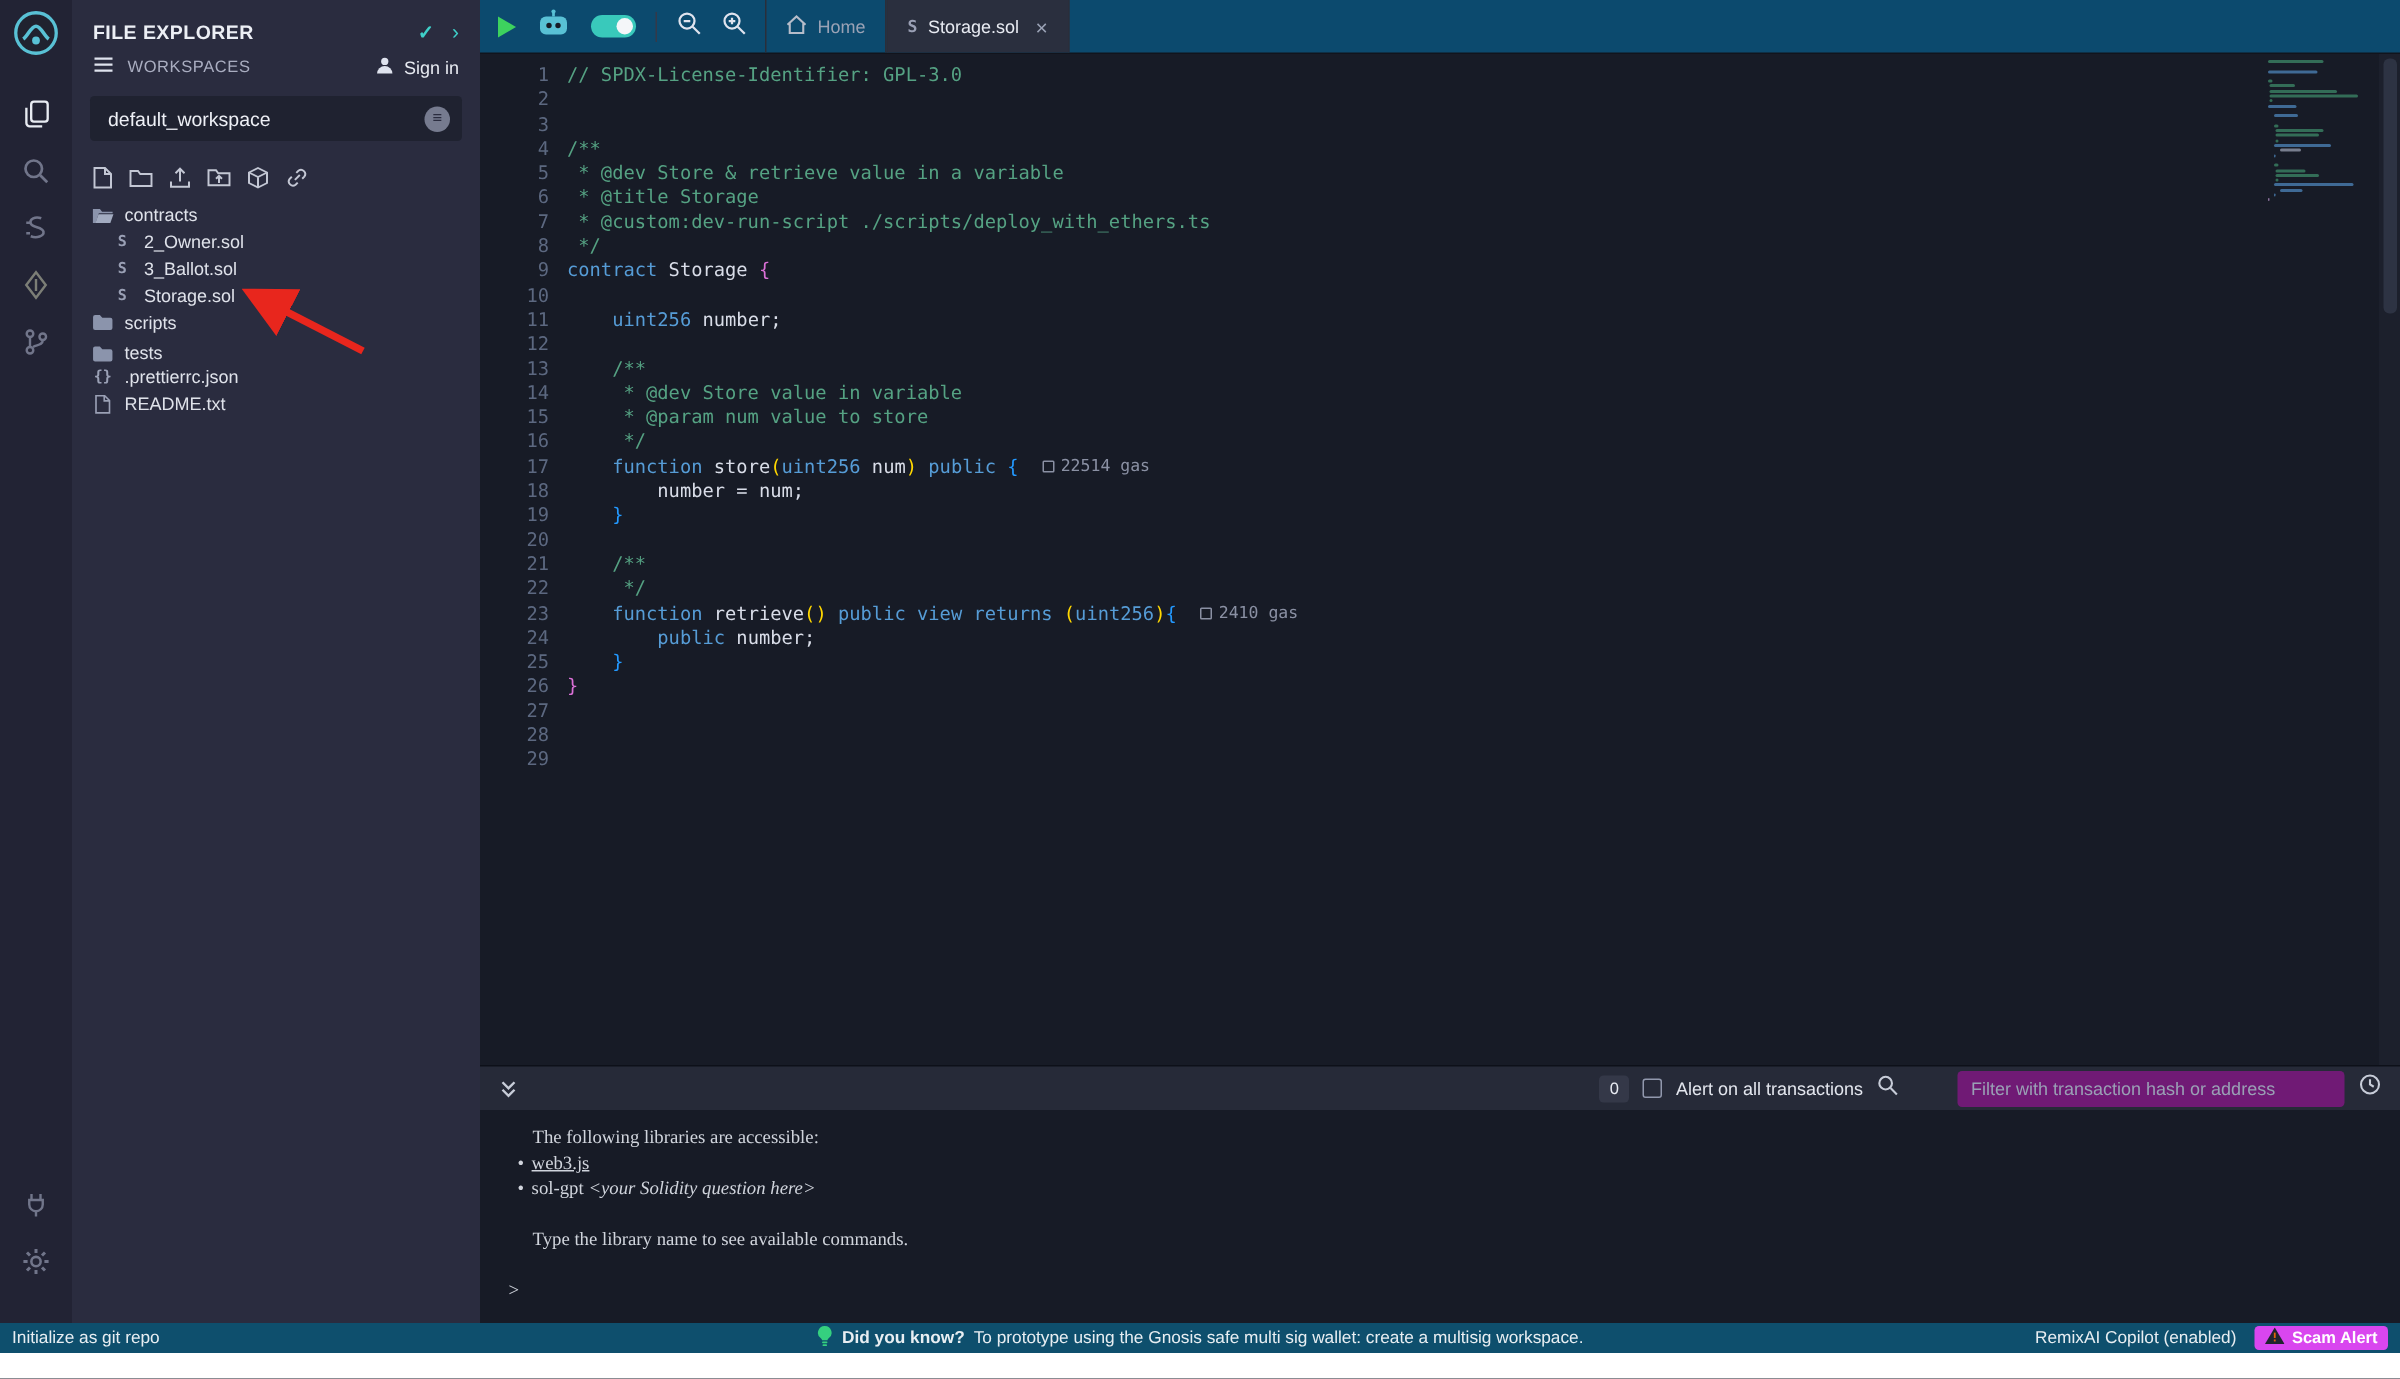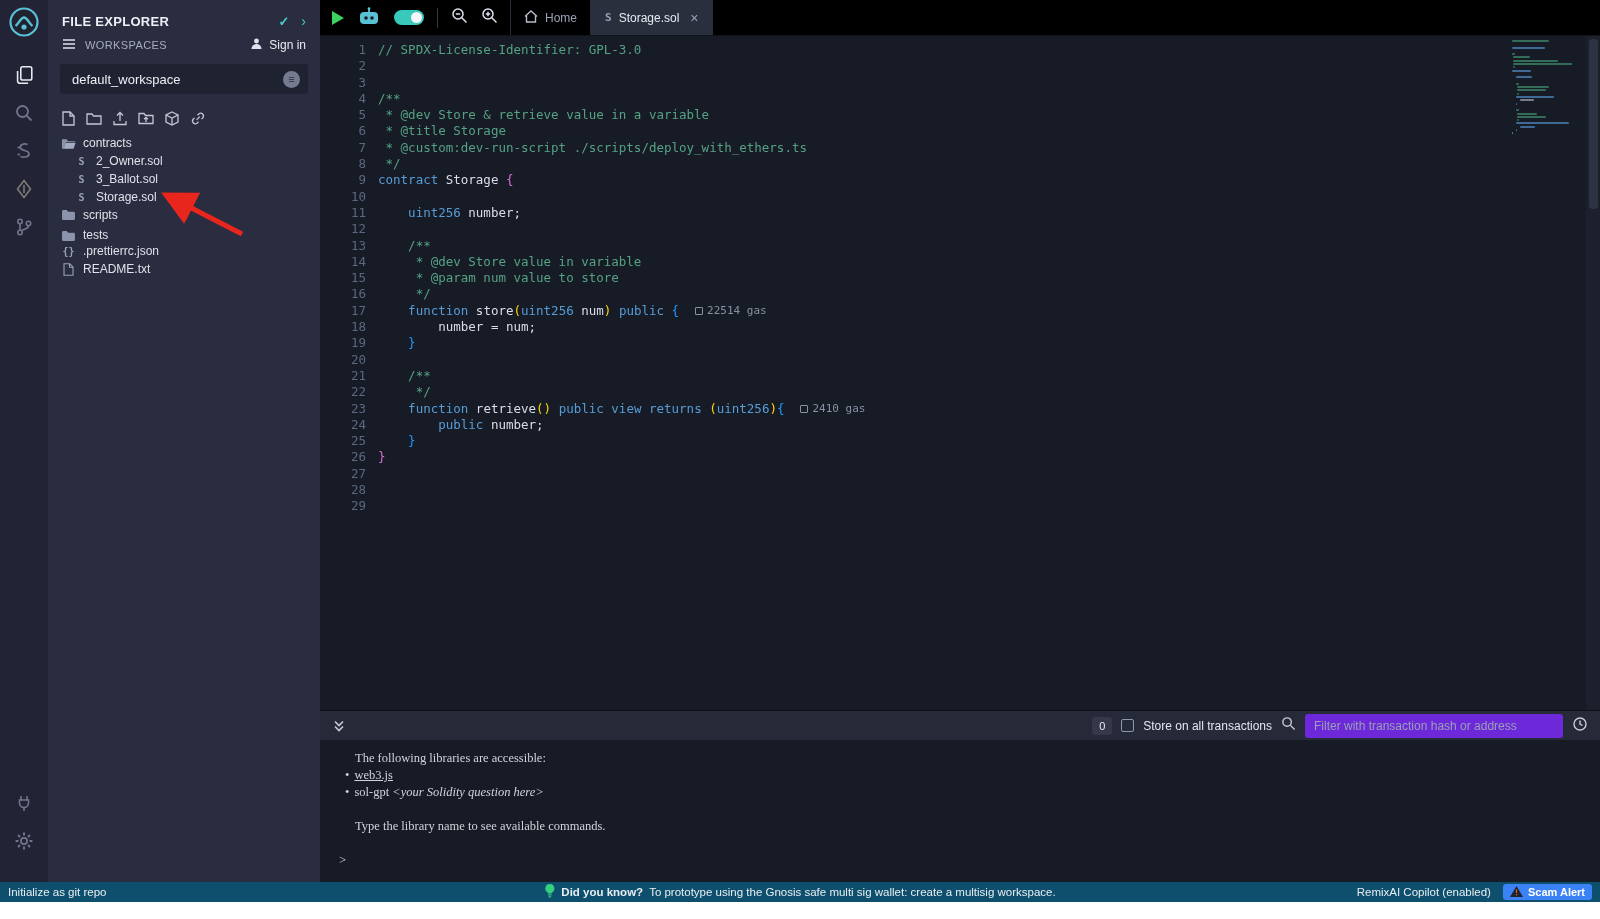--- a/index.html
+++ b/index.html
@@ -30,21 +30,21 @@
   .fp-toolbar { display:flex; align-items:center; gap:11px; padding:0 14px; height:24px; }
   .fp-toolbar .tbi { display:flex; align-items:center; cursor:pointer; }
   .file-tree { margin-top:4px; }
   .tree-item { display:flex; align-items:center; gap:7px; height:18px; font-size:12px; color:#dfe2ea; cursor:pointer; white-space:nowrap; }
   .tree-ic { display:inline-flex; width:15px; justify-content:center; }
   .tree-ic.glyph { font-weight:bold; color:#9aa0b5; font-size:10px; font-family:"DejaVu Sans Mono", monospace; }
   .annotation-arrow { position:absolute; left:108px; top:184px; pointer-events:none; z-index:5; }
 
   
   .main { grid-column:3; grid-row:1; display:flex; flex-direction:column; min-width:0; }
-  .tabbar { height:36px; background:#000000; border-bottom:1px solid #11141c; display:flex; align-items:stretch; }
+  .tabbar { height:36px; background:#0c4a6e; border-bottom:1px solid #11141c; display:flex; align-items:stretch; }
   .tb-left { display:flex; align-items:center; gap:13px; padding:0 12px; }
   .play { width:0; height:0; border-left:12px solid #3dd25e; border-top:7px solid transparent; border-bottom:7px solid transparent; cursor:pointer; }
   .toggle { width:30px; height:15px; border-radius:8px; background:#39c9bb; position:relative; cursor:pointer; display:inline-block; }
   .toggle .knob { position:absolute; right:2px; top:2px; width:11px; height:11px; border-radius:50%; background:#f4f6f9; }
   .tb-sep { width:1px; height:20px; background:#343949; }
   .tab { display:flex; align-items:center; gap:7px; padding:0 13px; font-size:12px; color:#9aa2b5; border-right:1px solid #2a2e3a; border-left:1px solid #2a2e3a; cursor:pointer; }
   .tab.active { background:#2a2f3e; color:#e8ebf2; }
   .sol-glyph { font-family:"DejaVu Sans Mono", monospace; font-weight:bold; font-size:11px; color:#9aa0b5; }
   .tab-close { margin-left:4px; color:#9aa2b5; font-size:14px; cursor:pointer; }
 
@@ -63,36 +63,36 @@
   .vscroll { position:absolute; right:0; top:0; bottom:0; width:14px; background:#1c202c; cursor:pointer; }
   .vthumb { margin:3px auto 0; width:9px; height:170px; background:#2d3343; border-radius:4px; }
 
   
   .term-header { height:30px; background:#262a38; border-top:1px solid #0d1019; display:flex; align-items:center; gap:9px; padding:0 12px; }
   .th-spacer { flex:1; }
   .term-expand { display:flex; cursor:pointer; }
   .tx-badge { min-width:20px; height:18px; background:#343848; border-radius:3px; color:#e8ebf2; font-size:11px; display:flex; align-items:center; justify-content:center; padding:0 5px; }
   .listen-cb { appearance:none; width:13px; height:13px; border:1px solid #9198ad; border-radius:2px; background:transparent; margin:0; cursor:pointer; }
   .listen-label { color:#e3e6ee; font-size:12px; }
-  .filter-input { width:258px; height:24px; background:#6d28d9; border:none; border-radius:3px; color:#e8ebf2; font-size:12px; padding:0 9px; outline:none; }
+  .filter-input { width:258px; height:24px; background:#701a75; border:none; border-radius:3px; color:#e8ebf2; font-size:12px; padding:0 9px; outline:none;margin-left:30px; }
   .filter-input::placeholder { color:#9aa0b5; }
   .term-body { height:142px; overflow:hidden; padding:10px 0 0 25px; font:12.5px/17px "DejaVu Sans Mono", monospace; color:#d0d4dc; }
   .term-line { min-height:17px; white-space:pre-wrap; padding-left:10px;font-family:Liberation Serif, serif; }
   .term-line.bulleted { padding-left:0; }
   .bullet { margin-right:5px; }
   .term-link { text-decoration:underline; cursor:pointer; }
   .term-italic { font-style:italic; }
   .term-prompt { margin-left:-16px; }
 
   
   .statusbar { grid-column:1/4; grid-row:2; background:#0e4f6d; color:#e8eef2; display:flex; align-items:center; padding:0 8px; font-size:11.5px; position:relative; }
   .sb-left { cursor:pointer; }
   .sb-center { position:absolute; left:50%; transform:translateX(-50%); display:flex; align-items:center; gap:6px; white-space:nowrap; }
   .sb-right { margin-left:auto; display:flex; align-items:center; gap:12px; }
-  .scam { background:#3b82f6; border-radius:3px; height:16px; display:flex; align-items:center; gap:5px; padding:0 7px; font-weight:bold; font-size:11px; cursor:pointer; color:#ffffff; }
+  .scam { background:#d946ef; border-radius:3px; height:16px; display:flex; align-items:center; gap:5px; padding:0 7px; font-weight:bold; font-size:11px; cursor:pointer; color:#ffffff; }
 </style>
 </head>
 <body>
 
 <div class="app">
 
   <nav class="iconbar">
     <div class="logo">
       <svg width="32" height="32" viewBox="0 0 32 32">
           <circle cx="16" cy="16" r="13.5" fill="#20222f" stroke="#59c1d5" stroke-width="2.2"></circle>
@@ -424,21 +424,21 @@
     <div class="term-header">
       <span class="term-expand">
           <svg width="14" height="14" viewBox="0 0 14 14" fill="none" stroke="#c7ccd8" stroke-width="1.6">
             <path d="M3 2.5l4 4 4-4"></path>
             <path d="M3 7.5l4 4 4-4"></path>
           </svg>
         </span>
       <span class="th-spacer"></span>
       <span class="tx-badge">0</span>
       <input type="checkbox" class="listen-cb" style="">
-      <span class="listen-label">Store on all transactions</span>
+      <span class="listen-label">Alert on all transactions</span>
       <span><svg width="15" height="15" viewBox="0 0 16 16" fill="none" stroke="#c7ccd8" stroke-width="1.5">
             <circle cx="6.5" cy="6.5" r="4.5"></circle>
             <line x1="10" y1="10" x2="14.5" y2="14.5"></line>
           </svg></span>
       <input class="filter-input" placeholder="Filter with transaction hash or address" style="">
       <span><svg width="16" height="16" viewBox="0 0 16 16" fill="none" stroke="#c7ccd8" stroke-width="1.4">
             <circle cx="8" cy="8" r="6"></circle>
             <path d="M8 4.5V8l2.5 1.5"></path>
           </svg></span>
     </div>

